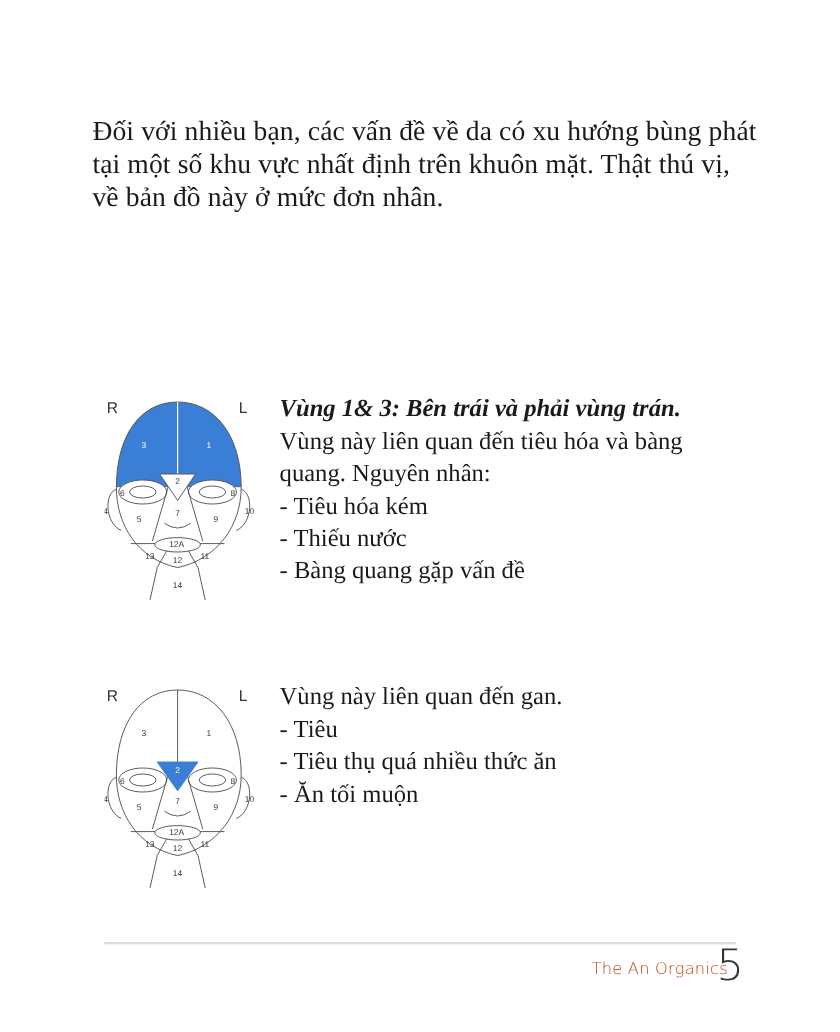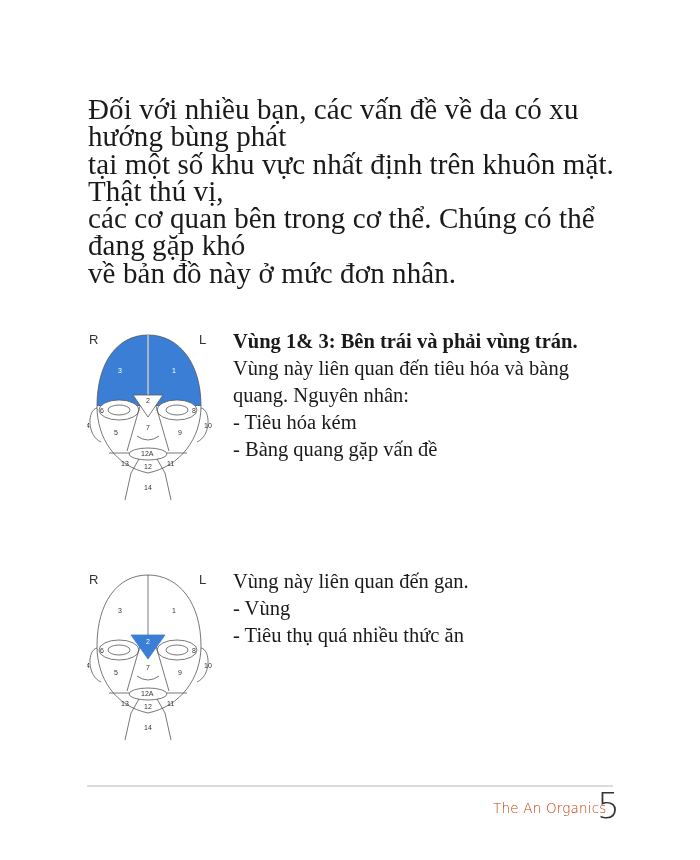--- a/index.html
+++ b/index.html
@@ -1,39 +1,38 @@
 <!DOCTYPE html>
 <html><head>
 <meta charset="utf-8">
 <style>
   html, body { margin: 0; padding: 0; background: #ffffff; }
   body { width: 700px; height: 860px; position: relative; overflow: hidden;
          font-family: "DejaVu Serif", "Liberation Serif", serif; color: #1a1a1a; }
-  .intro { position: absolute; left: 88px; top: 96px; width: 560px;
-           font-family: "Liberation Serif", serif; font-size: 29px; line-height: 27.3px; letter-spacing: 0.1px; }
+  .intro { position: absolute; left: 77px; top: 96px; width: 560px;
+           font-family: "Liberation Serif", serif; font-size: 23px; line-height: 27.3px; letter-spacing: 0.1px; }
   .section { position: absolute; left: 87px; width: 560px; }
   .section .diagram { position: absolute; left: 0; top: 0; width: 140px; height: 190px; }
   .section .text { position: absolute; left: 146px; top: 0; width: 420px;
            font-family: "Liberation Serif", serif; font-size: 20.5px; line-height: 27px; }
-  .section .title { font-weight: bold; }
+  .section .title { font-weight: bold; font-style: italic; }
   .section ul { list-style: none; margin: 0; padding: 0; font-family: Liberation Serif, serif; }
   .divider { position: absolute; left: 87px; top: 785px; width: 526px; height: 2px; background: #dcdcdc; }
   .footer-brand { position: absolute; left: 493px; top: 800px; font-family: "DejaVu Sans", sans-serif;
            font-size: 13.5px; color: #c2410c; letter-spacing: 0.2px; font-weight: 300; }
   .page-number { position: absolute; left: 597px; top: 786px; font-family: "DejaVu Sans", sans-serif;
            font-size: 36px; font-weight: 200; color: #333; line-height: 40px; }
   svg text { font-family: "Liberation Sans", sans-serif; }
 </style>
 </head>
 <body>
 
 <div class="intro">
   <div>Đối với nhiều bạn, các vấn đề về da có xu hướng bùng phát</div>
   <div>tại một số khu vực nhất định trên khuôn mặt. Thật thú vị,</div>
-  <div>các cơ quan bên trong cơ thể. Chúng có thể đang gặp khó</div>
   <div>về bản đồ này ở mức đơn nhân.</div>
 </div>
 
 <div class="section" style="top:328px;">
   <svg class="diagram" viewBox="0 0 140 190" width="140" height="190">
 
     <path d="M 61 7 C 30 7, 10 35, 10 78 L 61 78 Z" fill="#3a7fd5" stroke="#555" stroke-width="0.8"></path>
     <path d="M 61 7 C 92 7, 114 35, 114 78 L 61 78 Z" fill="#3a7fd5" stroke="#555" stroke-width="0.8"></path>
     <line x1="61" y1="7" x2="61" y2="68" stroke="#fff" stroke-width="1"></line>
 
@@ -78,20 +77,21 @@
     <text x="54" y="128" font-size="7" fill="#333">12A</text>
     <text x="34" y="138" font-size="7" fill="#333">13</text>
     <text x="57" y="162" font-size="7" fill="#333">14</text>
   </svg>
   <div class="text">
     <div class="title">Vùng 1&amp; 3: Bên trái và phải vùng trán.</div>
     <div>Vùng này liên quan đến tiêu hóa và bàng</div>
     <div>quang. Nguyên nhân:</div>
     <ul>
       <li>- Tiêu hóa kém</li>
+      <li>- Thiếu nước</li>
       <li>- Bàng quang gặp vấn đề</li>
     </ul>
   </div>
 </div>
 
 <div class="section" style="top:568px;">
   <svg class="diagram" viewBox="0 0 140 190" width="140" height="190">
     <path d="M 61 7 C 30 7, 10 35, 10 78 C 10 110, 28 138, 61 145 C 94 138, 114 110, 114 78 C 114 35, 92 7, 61 7 Z" fill="#fff" stroke="#555" stroke-width="0.8"></path>
     <line x1="61" y1="7" x2="61" y2="68" stroke="#555" stroke-width="0.8"></line>
     <path d="M 10 80 C 0 82, 0 108, 14 114" fill="none" stroke="#555" stroke-width="0.8"></path>
@@ -124,21 +124,22 @@
     <text x="117" y="100" font-size="7" fill="#333">10</text>
     <text x="80" y="138" font-size="7" fill="#333">11</text>
     <text x="57" y="141" font-size="7" fill="#333">12</text>
     <text x="54" y="128" font-size="7" fill="#333">12A</text>
     <text x="34" y="138" font-size="7" fill="#333">13</text>
     <text x="57" y="162" font-size="7" fill="#333">14</text>
   </svg>
   <div class="text">
     <div>Vùng này liên quan đến gan.</div>
     <ul>
-      <li>- Vùng</li>
+      <li>- Tiêu</li>
       <li>- Tiêu thụ quá nhiều thức ăn</li>
+      <li>- Ăn tối muộn</li>
     </ul>
   </div>
 </div>
 
 <div class="divider"></div>
 <div class="footer-brand">The An Organics</div>
 <div class="page-number">5</div>
 
 </body></html>

